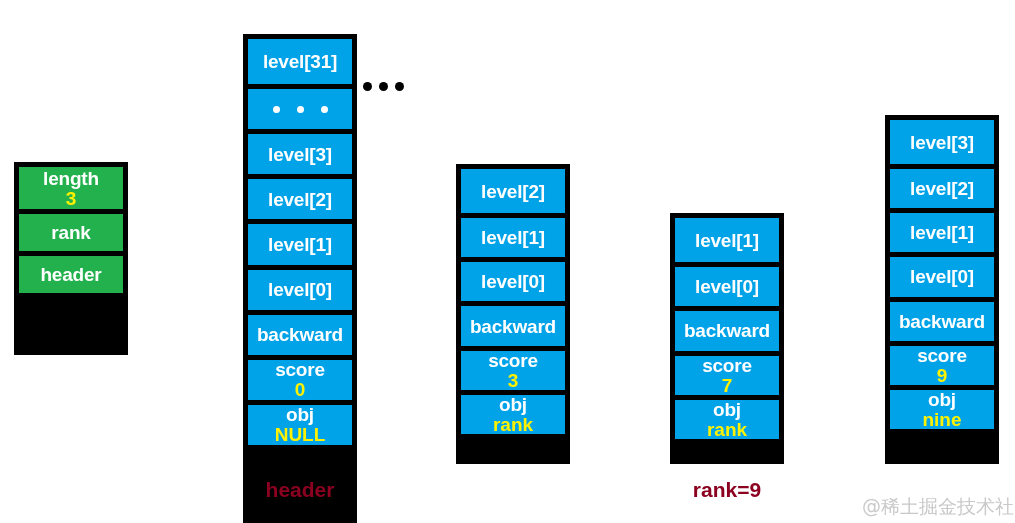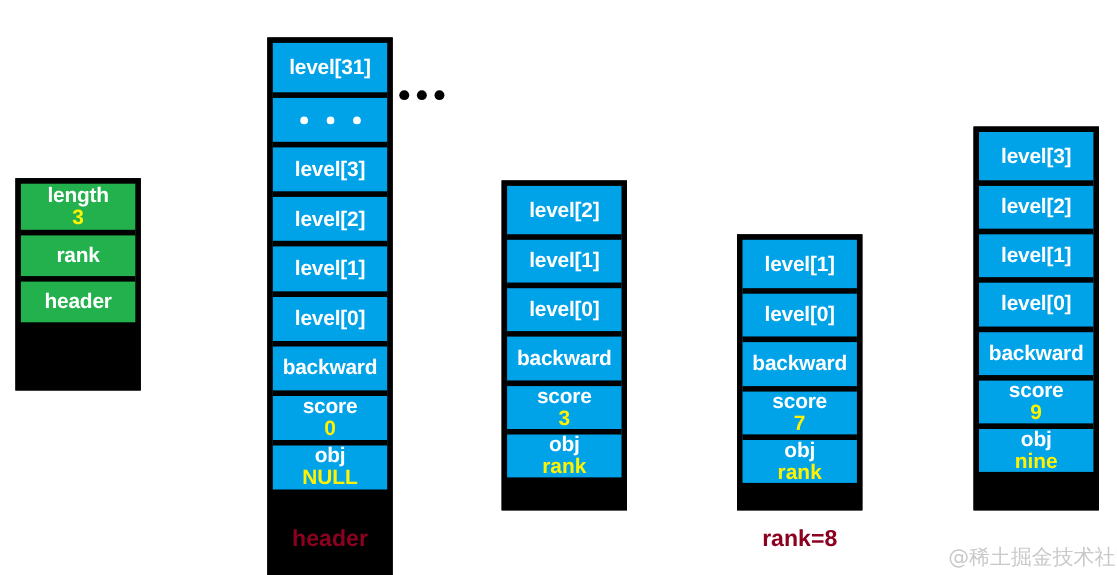--- a/index.html
+++ b/index.html
@@ -230,17 +230,17 @@
       </div>
     </div>
 
   <div class="dots-outer" id="outer-dots" style="left:363px; top:82px;">
       <i></i>
       <i></i>
       <i></i>
     </div>
 
   <div class="caption" style="left:243px; top:478px; width:114px;">header</div>
-  <div class="caption" style="left:670px; top:478px; width:114px;">rank=8</div>
+  <div class="caption" style="left:670px; top:478px; width:114px;">rank=9</div>
 
   <div class="watermark" style="left:862px; top:494px;">@稀土掘金技术社区</div>
 
 </div>
 
 </body></html>

